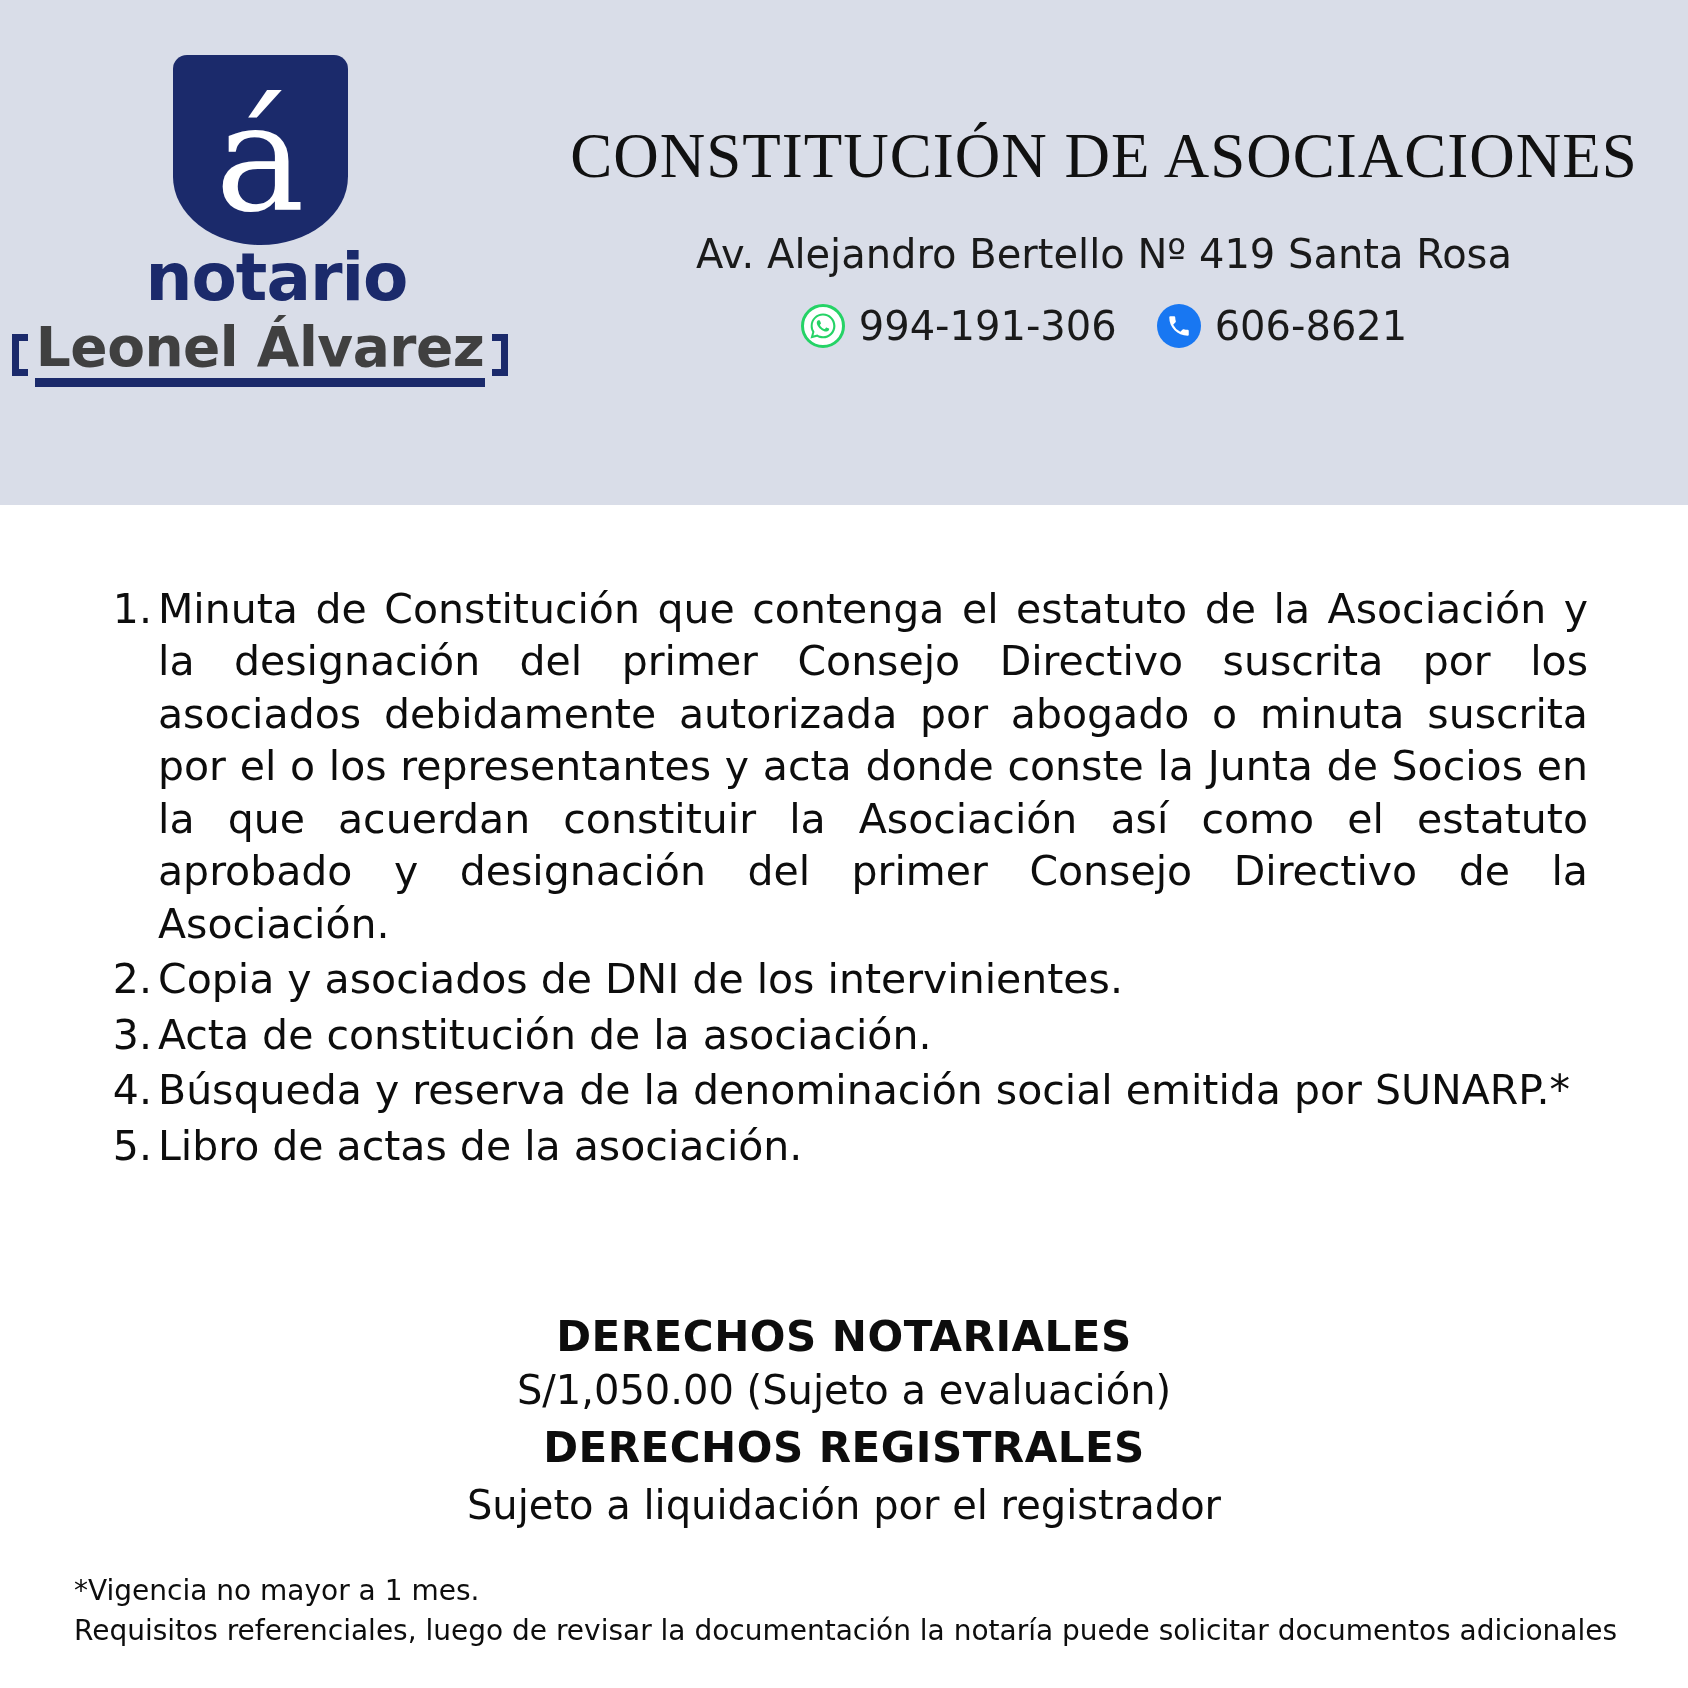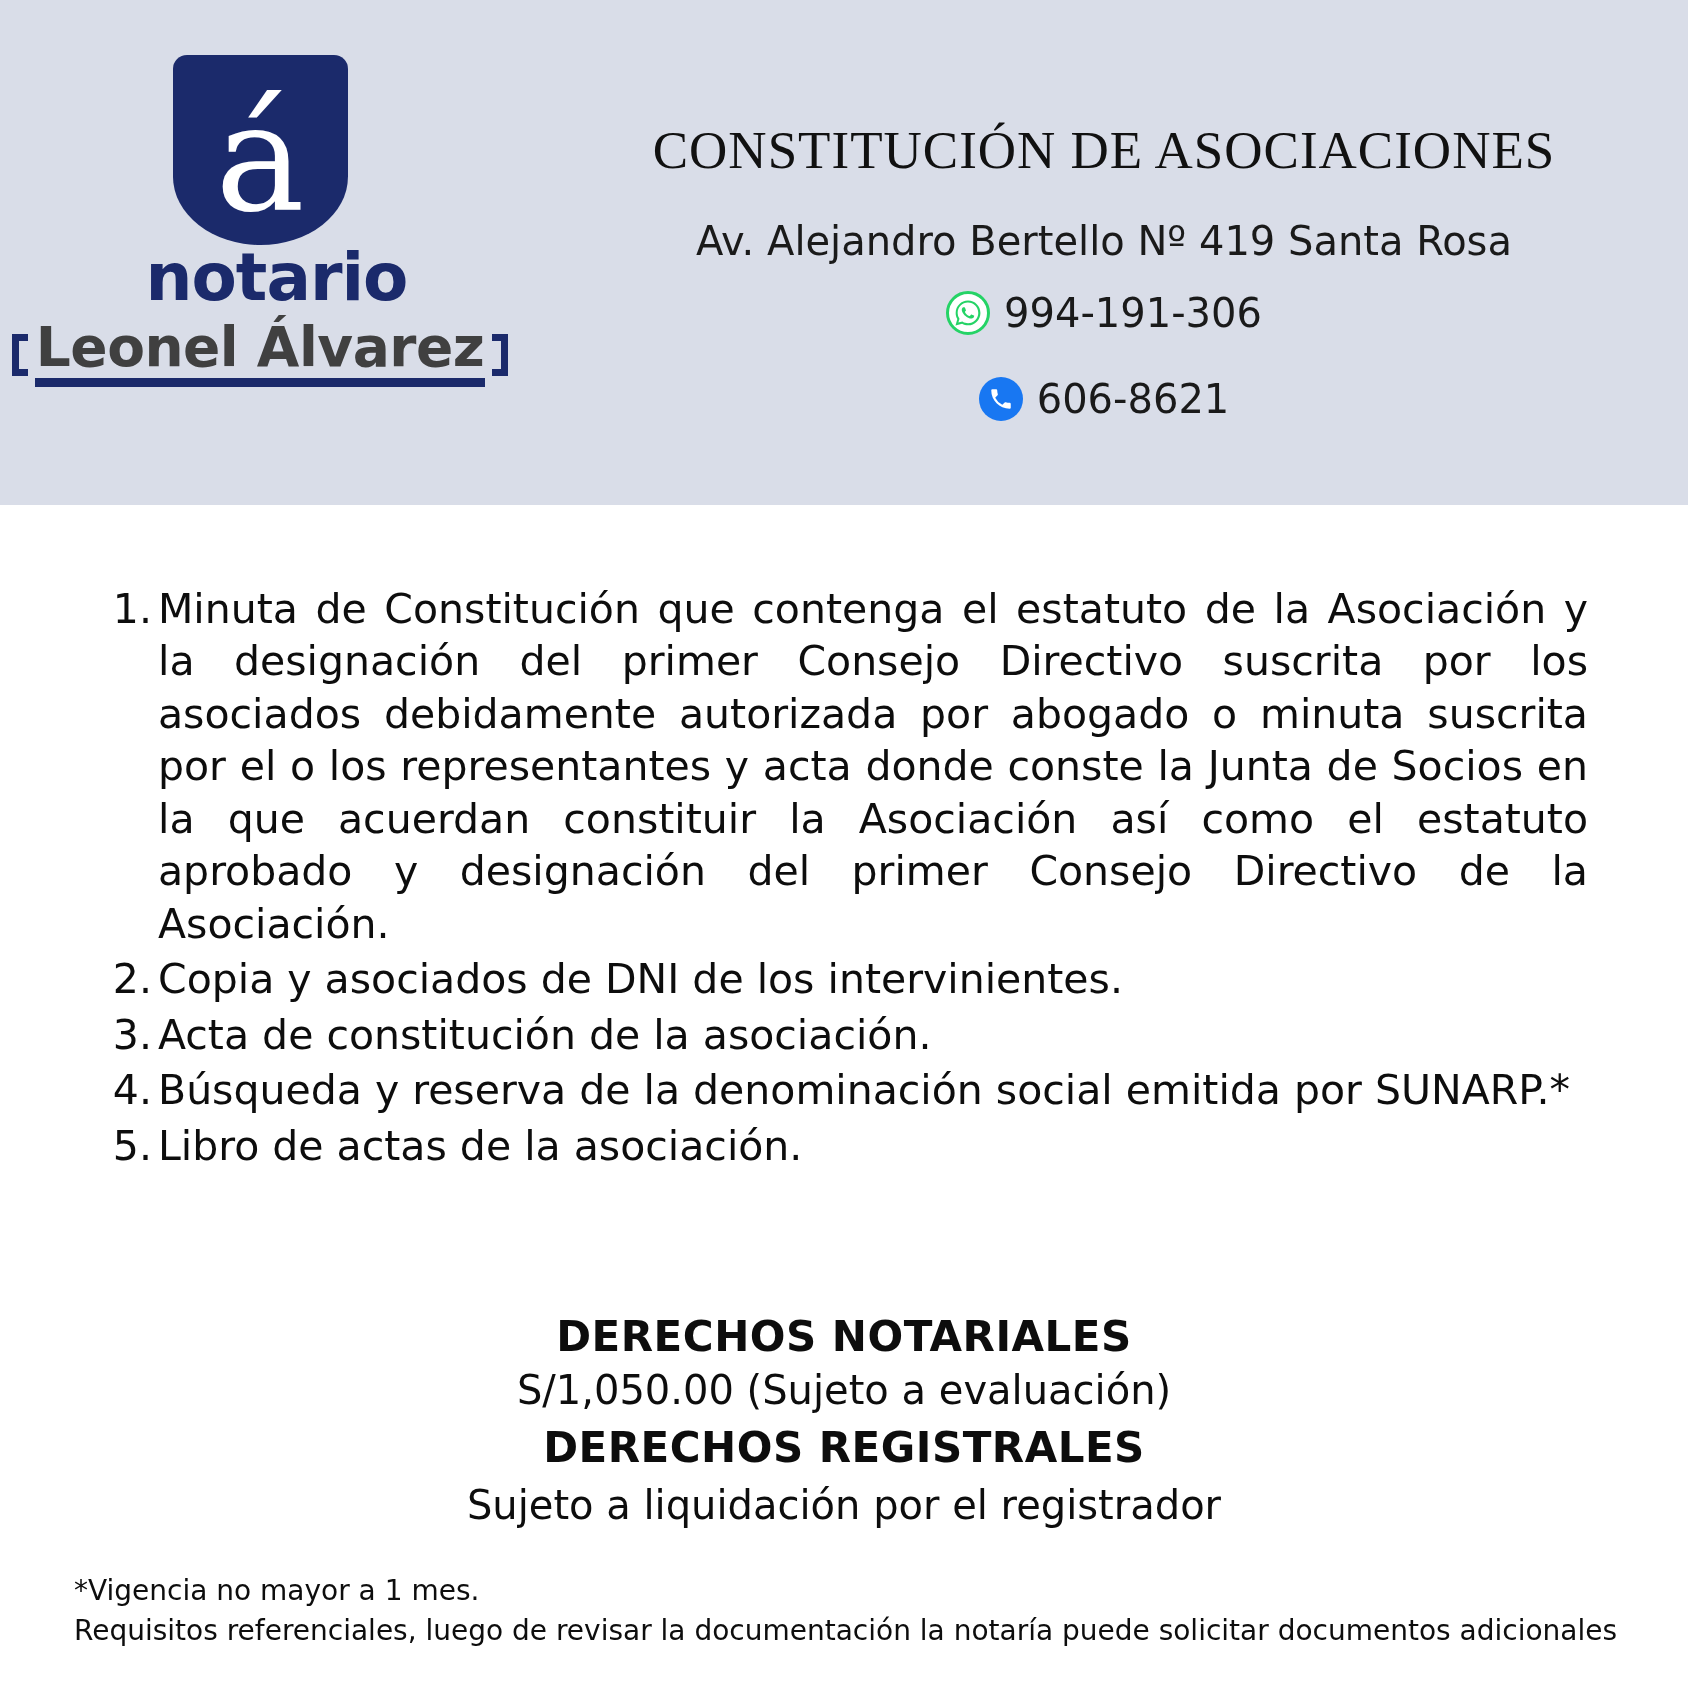--- a/index.html
+++ b/index.html
@@ -92,41 +92,40 @@
     margin-top: 2px;
   }
 
   .header-text {
     flex: 1;
     padding-top: 120px;
     text-align: center;
   }
   .doc-title {
     font-family: "Liberation Serif", serif;
-    font-size: 53px;
+    font-size: 63px;
     letter-spacing: 1px;
     color: #111111;
     white-space: nowrap;
   }
   .address {
     font-size: 40px;
     color: #1a1a1a;
     margin-top: 38px;
     font-family: "DejaVu Sans", sans-serif;
   }
   .contacts {
     margin-top: 26px;
     display: flex;
     justify-content: center;
     align-items: center;
     gap: 40px;
     font-size: 40px;
     color: #1a1a1a;
     font-family: "DejaVu Sans", sans-serif;
-    flex-direction: column;
   }
   .contact {
     display: flex;
     align-items: center;
     gap: 14px;
   }
   .icon-circle {
     width: 44px;
     height: 44px;
     border-radius: 50%;

